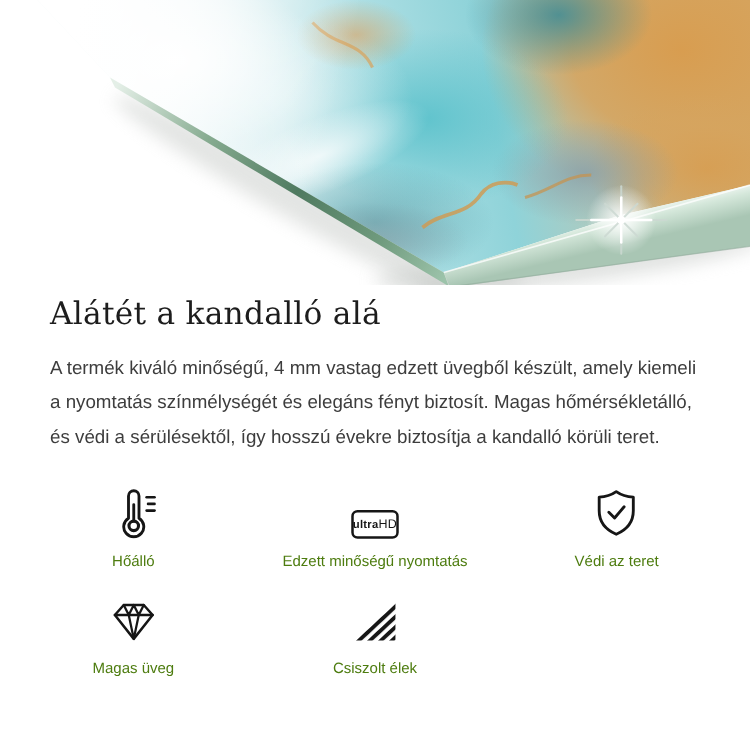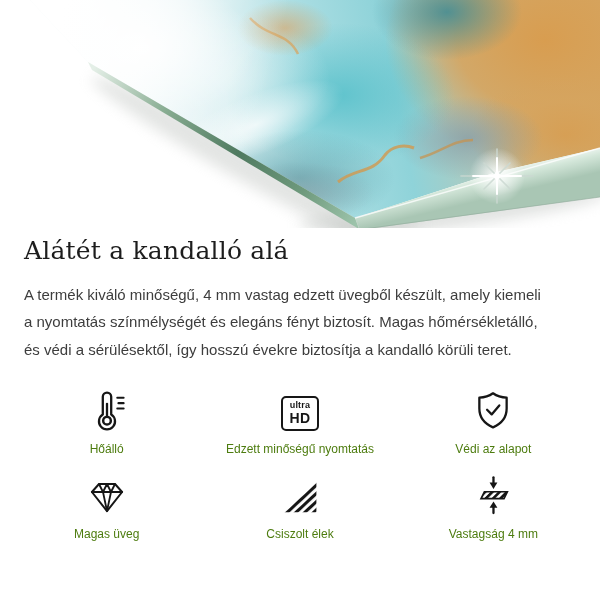--- a/index.html
+++ b/index.html
@@ -7,21 +7,21 @@
   body {
     width: 600px; height: 600px;
     background: #ffffff;
     font-family: "Liberation Sans", sans-serif;
     color: #222;
     overflow: hidden;
   }
   .hero { position: relative; width: 600px; height: 228px; }
   .hero svg { display: block; }
 
-  .content { padding: 0 24px; }
+  .content { padding: 0 40px; }
   .page-title {
     font-family: "DejaVu Serif", "Liberation Serif", serif;
     font-weight: 400;
     font-size: 25px;
     line-height: 1.36;
     color: #1d1d1d;
     letter-spacing: 0.2px;
     margin: 6px 0 0 0;
   }
   .page-title span { display: block; }
@@ -38,29 +38,29 @@
     padding: 0 10px;
     display: grid;
     grid-template-columns: 1fr 1fr 1fr;
     row-gap: 14px;
   }
   .feature { display: flex; flex-direction: column; align-items: center; }
   .feature-icon { height: 46px; display: flex; align-items: flex-end; justify-content: center; }
   .feature-label { margin-top: 11px; font-size: 12px; color: #4d7c0f; white-space: nowrap; }
 
   .hd-box {
-    width: 38px; height: 35px;
+    width: 38px; height: 23px;
     border: 2.6px solid #161616;
     border-radius: 5px;
-    display: flex; flex-direction: column;
+    display: flex; flex-direction: row;
     align-items: center; justify-content: center;
     line-height: 1; color: #161616;
   }
   .hd-top { font-size: 9px; font-weight: 700; letter-spacing: 0.2px; }
-  .hd-bottom { font-size: 14px; font-weight: 700; letter-spacing: 0.3px; margin-top: 1px; }
+  .hd-bottom { font-size: 10px; font-weight: 400; letter-spacing: 0.3px; margin-top: 1px; }
 </style>
 </head>
 <body>
 
 <div class="hero">
   <svg viewBox="0 0 600 228" width="600" height="228" xmlns="http://www.w3.org/2000/svg">
     <defs>
       <filter id="blurS" x="-60%" y="-60%" width="220%" height="220%">
           <feGaussianBlur stdDeviation="7"></feGaussianBlur>
         </filter>
@@ -206,21 +206,21 @@
 
   <div class="feature">
     <div class="feature-icon">
       <svg viewBox="0 0 44 44" width="42" height="42" xmlns="http://www.w3.org/2000/svg">
         <g stroke="#161616" fill="none" stroke-width="2.4" stroke-linecap="round" stroke-linejoin="round">
           <path d="M22 4.5 C26 7.3 31.5 8.9 36.3 9.1 V20.5 C36.3 29.8 30.6 36.5 22 40.2 C13.4 36.5 7.7 29.8 7.7 20.5 V9.1 C12.5 8.9 18 7.3 22 4.5 Z"></path>
           <path d="M15.8 21.8 L20.6 26.6 L28.6 17.2"></path>
         </g>
       </svg>
     </div>
-    <div class="feature-label">Védi az alapot</div>
+    <div class="feature-label">Védi az teret</div>
   </div>
 
   <div class="feature">
     <div class="feature-icon">
       <svg viewBox="0 0 44 44" width="40" height="40" xmlns="http://www.w3.org/2000/svg">
         <g stroke="#161616" fill="none" stroke-width="2.2" stroke-linecap="round" stroke-linejoin="round">
           <path d="M13.2 8.8 H30.8 L38.6 17.6 L22 38.6 L5.4 17.6 Z"></path>
           <path d="M5.4 17.6 H38.6"></path>
           <path d="M13.2 8.8 L17.6 17.6 L22 8.8 L26.4 17.6 L30.8 8.8" stroke-width="2"></path>
           <path d="M17.6 17.6 L22 38.6 L26.4 17.6" stroke-width="2"></path>
@@ -238,32 +238,14 @@
             <rect width="6.6" height="6.6" fill="#ffffff"></rect>
             <rect width="6.6" height="3.4" fill="#161616"></rect>
           </pattern>
         </defs>
         <path d="M4.5 40 H40 V6.5 Z" fill="url(#hatchA)"></path>
       </svg>
     </div>
     <div class="feature-label">Csiszolt élek</div>
   </div>
 
-  <div class="feature">
-    <div class="feature-icon">
-      <svg viewBox="0 0 44 44" width="42" height="42" xmlns="http://www.w3.org/2000/svg">
-        <defs>
-          <pattern id="hatchB" width="5.4" height="5.4" patternUnits="userSpaceOnUse" patternTransform="rotate(-45 0 0)">
-            <rect width="5.4" height="5.4" fill="#ffffff"></rect>
-            <rect width="5.4" height="2.8" fill="#161616"></rect>
-          </pattern>
-        </defs>
-        <path d="M9.5 25.8 L13 18.6 H37 L33.5 25.8 Z" fill="url(#hatchB)" stroke="#161616" stroke-width="1.8"></path>
-        <path d="M22.5 3.5 V9.5" stroke="#161616" stroke-width="2.4" stroke-linecap="round"></path>
-        <polygon points="18.4,9 26.6,9 22.5,15.6" fill="#161616"></polygon>
-        <path d="M22.5 40.9 V34.9" stroke="#161616" stroke-width="2.4" stroke-linecap="round"></path>
-        <polygon points="18.4,35.4 26.6,35.4 22.5,28.8" fill="#161616"></polygon>
-      </svg>
-    </div>
-    <div class="feature-label">Vastagság 4 mm</div>
-  </div>
 
 </div>
 
 </body></html>

